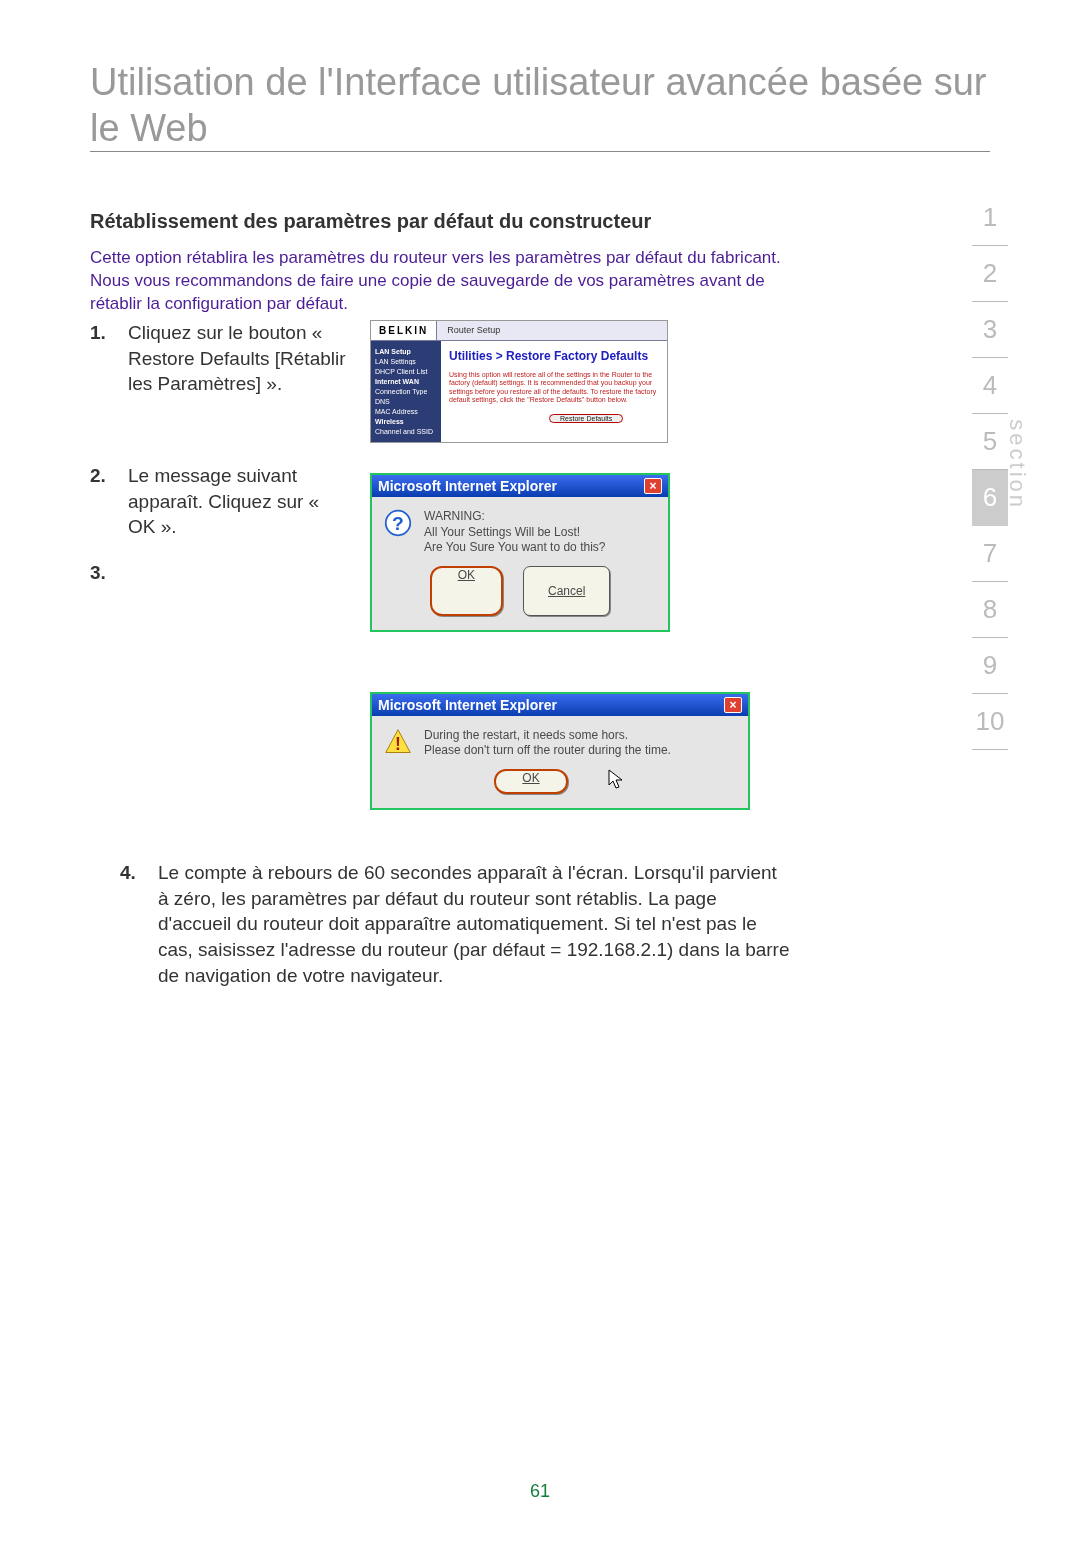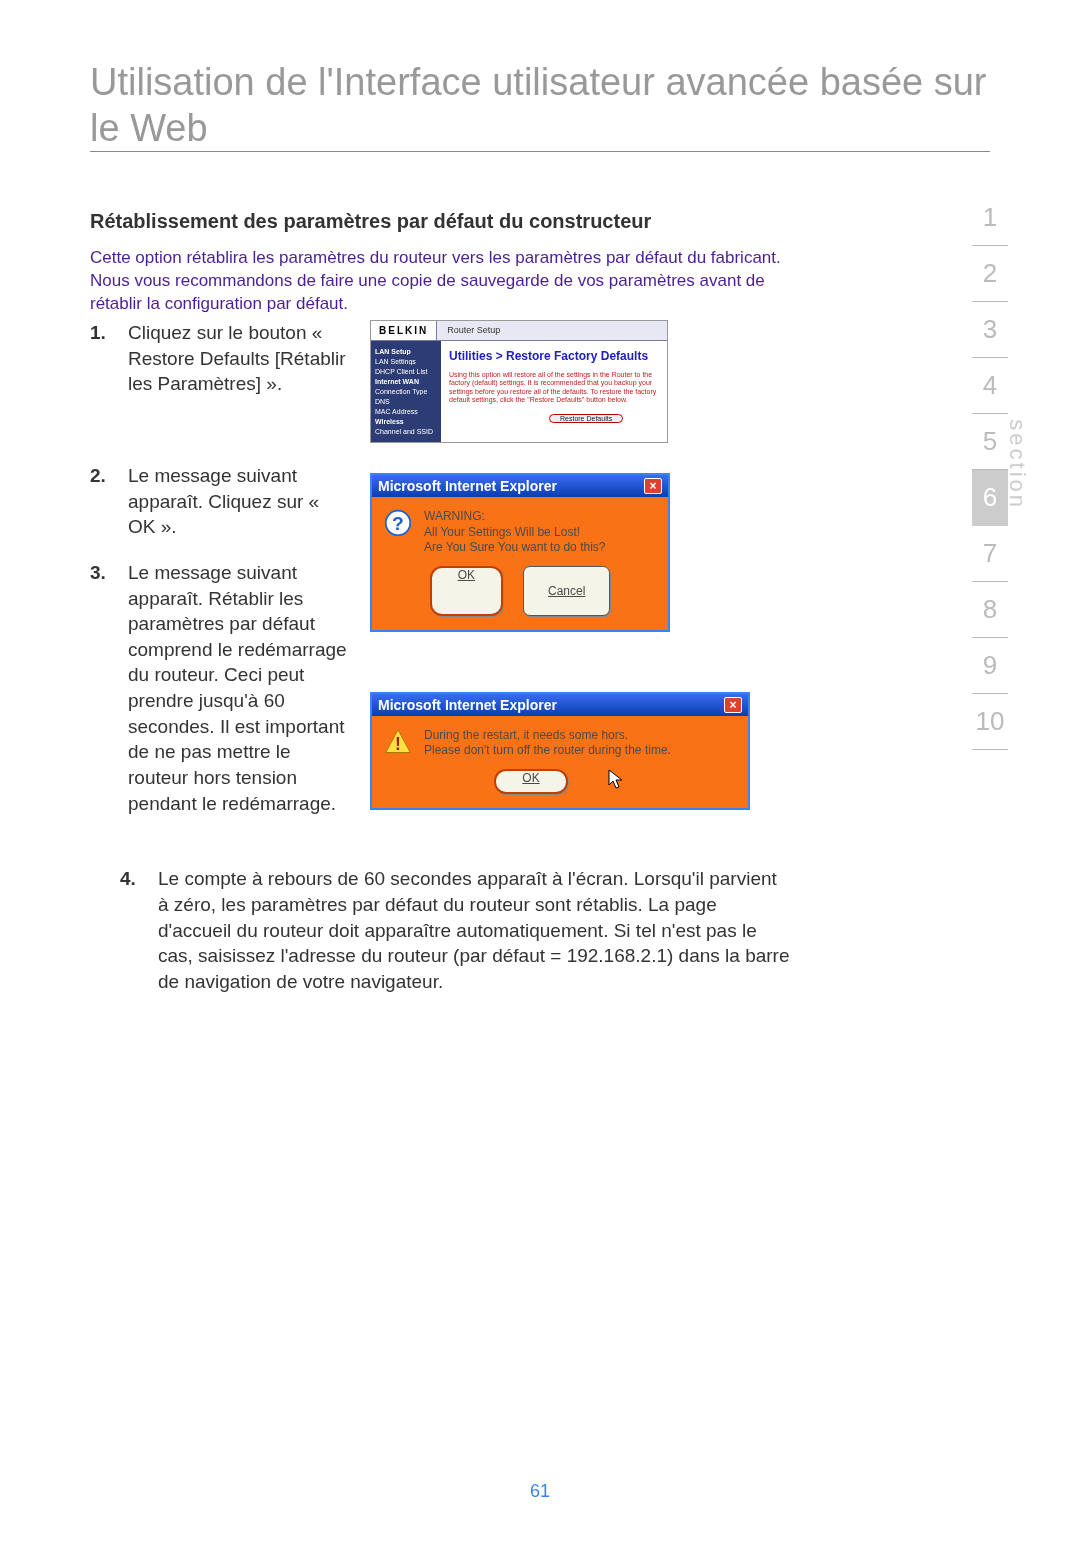--- a/index.html
+++ b/index.html
@@ -115,22 +115,22 @@
     border: 1px solid #b00;
     border-radius: 10px;
     padding: 0 10px;
     font-size: 7px;
     color: #222;
     margin-left: 100px;
     background: #eee;
   }
   
   .dialog {
-    border: 2px solid #3b82f6;
-    background: #f97316;
+    border: 2px solid #22c55e;
+    background: #e5e5e5;
     width: 300px;
     font-size: 13px;
     margin-top: 10px;
   }
   .dialog.wide { width: 380px; }
   .dialog-title {
     background: linear-gradient(#3a6cf0, #0a3db0);
     color: #fff;
     font-weight: bold;
     padding: 3px 6px;
@@ -220,21 +220,21 @@
     font-size: 22px;
     letter-spacing: 3px;
   }
   .page-num {
     position: absolute;
     bottom: 40px;
     left: 0;
     right: 0;
     text-align: center;
     font-size: 18px;
-    color: #3b82f6;
+    color: #15803d;
   }
   .step4-block { margin-top: 50px; padding-left: 30px; }
   .step4-block .step-text { flex: 1; }
 </style>
 </head>
 <body>
 
 <div class="page">
   <h1 class="title">Utilisation de l'Interface utilisateur avancée basée sur le Web</h1>
 
@@ -279,21 +279,20 @@
         </div>
 
         <div class="step-row">
           <div style="flex:0 0 260px;">
             <div class="step-text" style="margin-bottom:20px;">
               <span class="step-num">2.</span>
               <span>Le message suivant apparaît. Cliquez sur « OK ».</span>
             </div>
             <div class="step-text">
               <span class="step-num">3.</span>
-              <span>Le message suivant apparaît. Rétablir les paramètres par défaut comprend le redémarrage du routeur. Ceci peut prendre jusqu'à 60 secondes. Il est important de ne pas mettre le routeur hors tension pendant le redémarrage.</span>
             </div>
           </div>
           <div class="step-img">
 
             <div class="dialog">
               <div class="dialog-title">
                 <span>Microsoft Internet Explorer</span>
                 <span class="close-x">×</span>
               </div>
               <div class="dialog-body">

